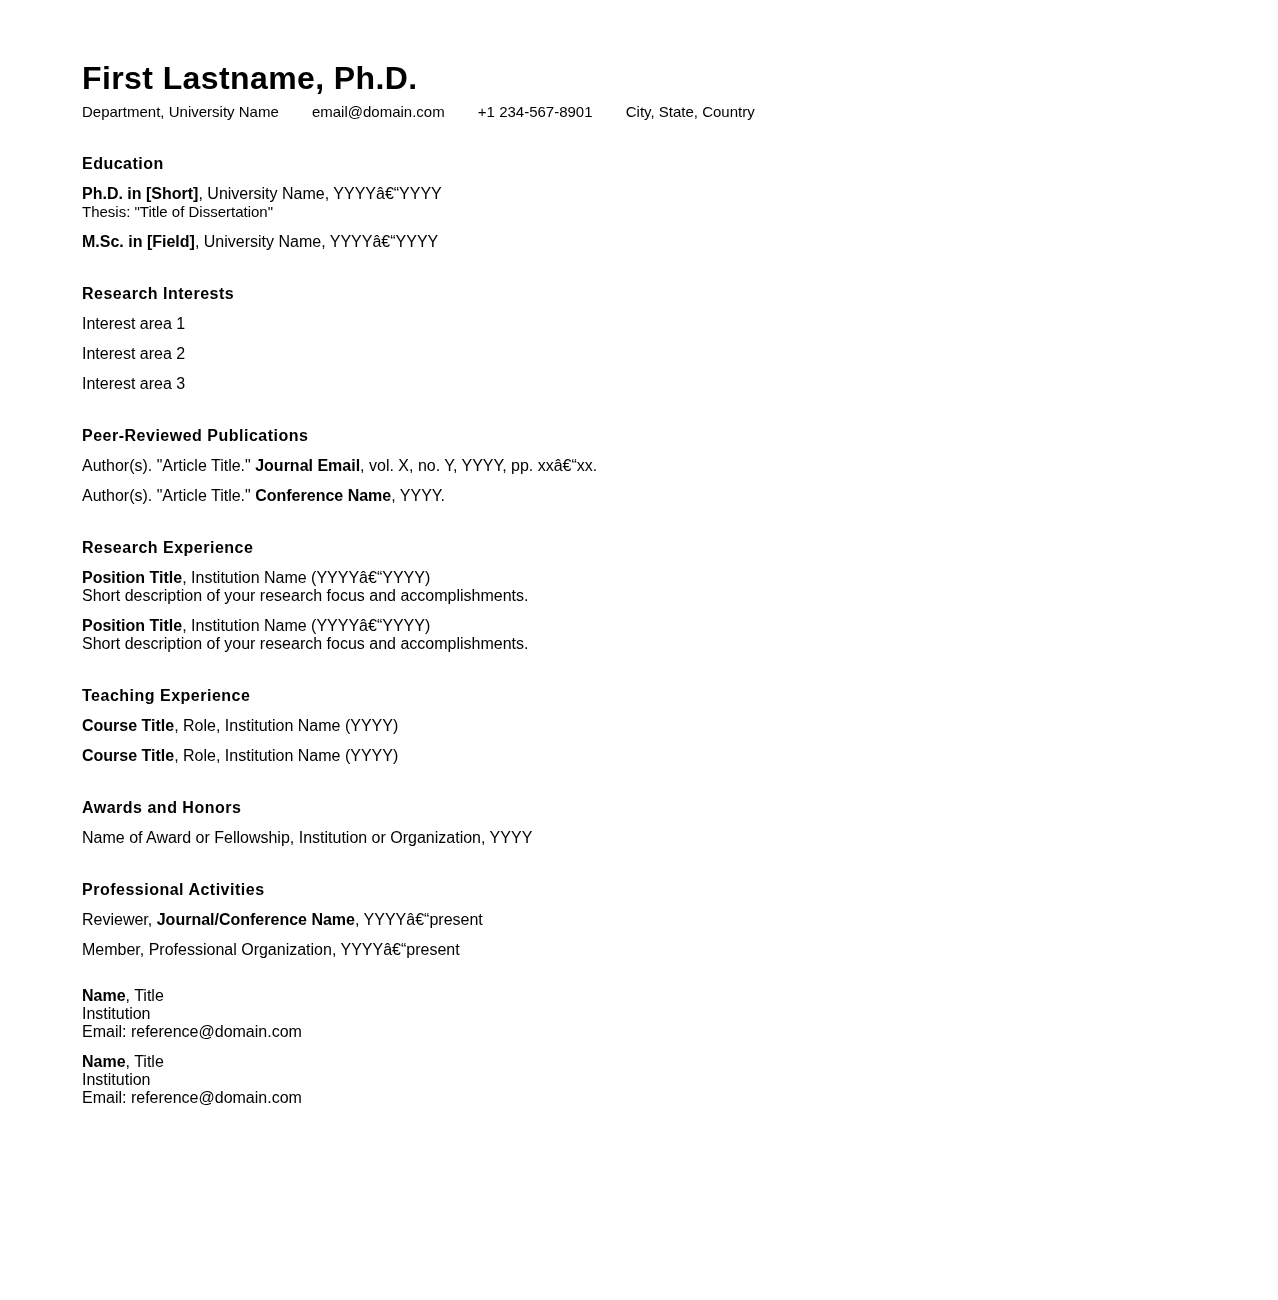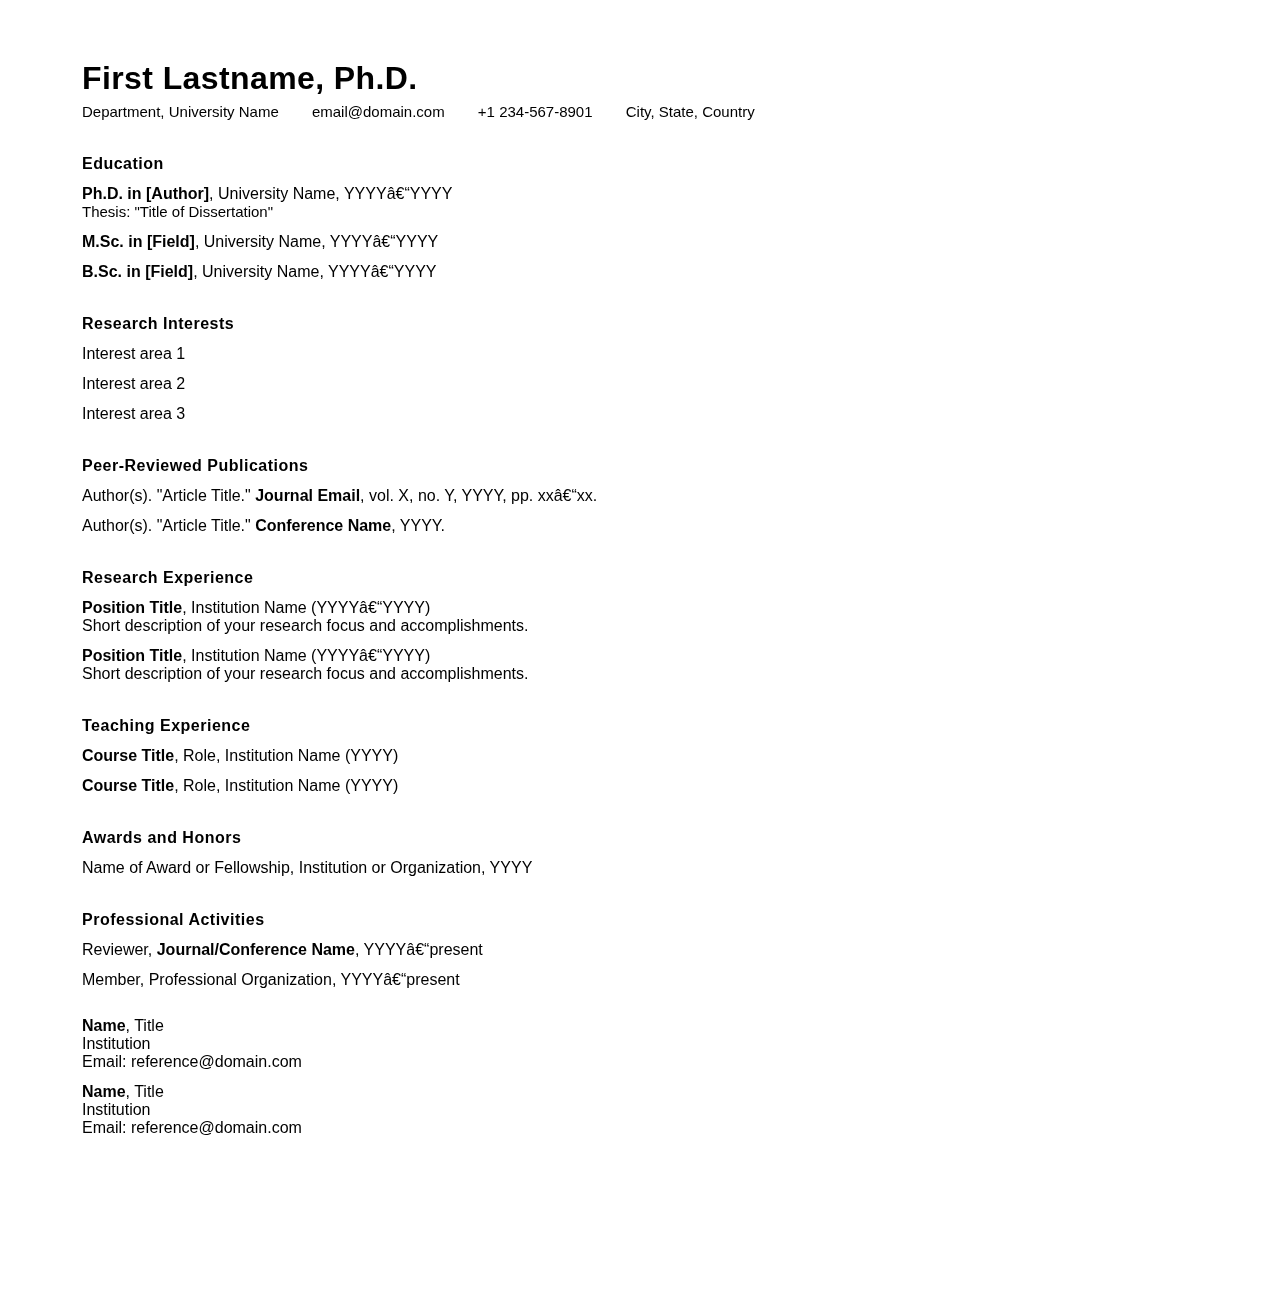--- a/index.html
+++ b/index.html
@@ -34,28 +34,25 @@
   <div class="contact">
     <span>Department, University Name</span>
     <span>email@domain.com</span>
     <span>+1 234-567-8901</span>
     <span>City, State, Country</span>
   </div>
 
   <div class="section">
     <h2>Education</h2>
     <div class="entry">
-      <span class="line"><b>Ph.D. in [Author]</b><span>, University Name, YYYYâ€“YYYY</span></span>
+      <span class="line"><b>Ph.D. in [Short]</b><span>, University Name, YYYYâ€“YYYY</span></span>
       <span class="line sub">Thesis: "Title of Dissertation"</span>
     </div>
     <div class="entry">
       <span class="line"><b>M.Sc. in [Field]</b><span>, University Name, YYYYâ€“YYYY</span></span>
-    </div>
-    <div class="entry">
-      <span class="line"><b>B.Sc. in [Field]</b><span>, University Name, YYYYâ€“YYYY</span></span>
     </div>
   </div>
 
   <div class="section">
     <h2>Research Interests</h2>
     <div class="entry">Interest area 1</div>
     <div class="entry">Interest area 2</div>
     <div class="entry">Interest area 3</div>
   </div>
 

